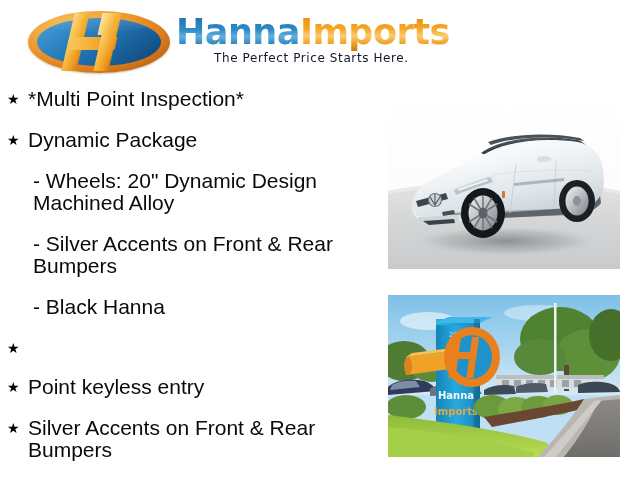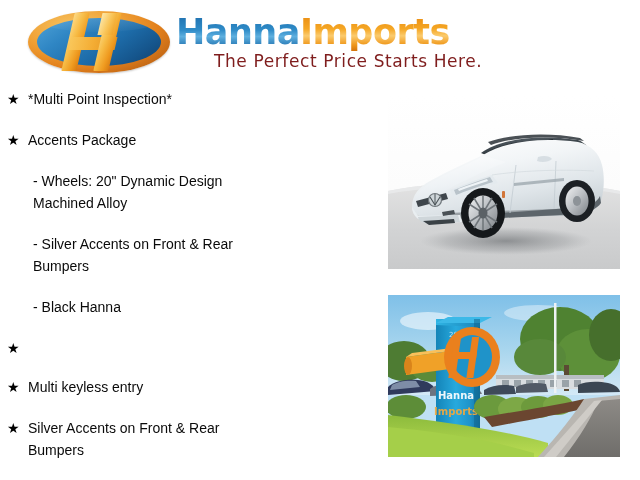--- a/index.html
+++ b/index.html
@@ -119,23 +119,23 @@
     background-image: linear-gradient(180deg, #1d6cab 0%, #2f8cc8 45%, #5fb0df 62%, #2c7db8 85%, #18537f 100%);
   }
   .wm-imports {
     background-image: linear-gradient(180deg, #e8880f 0%, #f5a725 42%, #fbcb6e 60%, #ef971a 84%, #d4740a 100%);
   }
   #logo-tagline {
     position: absolute;
     left: 214px;
     top: 51px;
     font-family: "DejaVu Sans", sans-serif;
-    font-size: 17px;
+    font-size: 12px;
     letter-spacing: 0.6px;
-    color: #7f1d1d;
+    color: #0f172a;
     white-space: nowrap;
   }
 
   
   #feature-list {
     position: absolute;
     left: 0;
     top: 88px;
     width: 372px;
   }
@@ -148,21 +148,21 @@
   .feature-row .star {
     position: absolute;
     left: 7px;
     top: 0px;
     font-size: 14px;
     line-height: 22px;
     color: #000000;
   }
   .feature-text {
     font-family: "Liberation Sans", sans-serif;
-    font-size: 14px;
+    font-size: 21px;
     line-height: 22px;
     color: #0a0a0a;
     white-space: pre-line;
   }
   .feature-row.sub {
     padding-left: 33px;
   }
 
   
   .photo {
@@ -204,28 +204,28 @@
       </div>
     </div>
 
     <div id="logo-wordmark"><span class="wm wm-hanna">Hanna</span><span class="wm wm-imports">Imports</span></div>
 
     <div id="logo-tagline">The Perfect Price Starts Here.</div>
   </div>
 
   <div id="feature-list">
       <div class="feature-row"><span class="star">★</span><span class="feature-text">*Multi Point Inspection*</span></div>
-      <div class="feature-row"><span class="star">★</span><span class="feature-text">Accents Package</span></div>
+      <div class="feature-row"><span class="star">★</span><span class="feature-text">Dynamic Package</span></div>
       <div class="feature-row sub"><span class="feature-text">- Wheels: 20" Dynamic Design
 Machined Alloy</span></div>
       <div class="feature-row sub"><span class="feature-text">- Silver Accents on Front &amp; Rear
 Bumpers</span></div>
       <div class="feature-row sub"><span class="feature-text">- Black Hanna</span></div>
       <div class="feature-row"><span class="star">★</span></div>
-      <div class="feature-row"><span class="star">★</span><span class="feature-text">Multi keyless entry</span></div>
+      <div class="feature-row"><span class="star">★</span><span class="feature-text">Point keyless entry</span></div>
       <div class="feature-row"><span class="star">★</span><span class="feature-text">Silver Accents on Front &amp; Rear
 Bumpers</span></div>
     </div>
 
   <div class="photo" id="photo-vehicle">
     <svg viewBox="0 0 232 174" preserveAspectRatio="none">
       <defs>
         <linearGradient id="studioBg" x1="0" y1="0" x2="0" y2="1">
           <stop offset="0%" stop-color="#ffffff"></stop>
           <stop offset="70%" stop-color="#fbfbfb"></stop>

